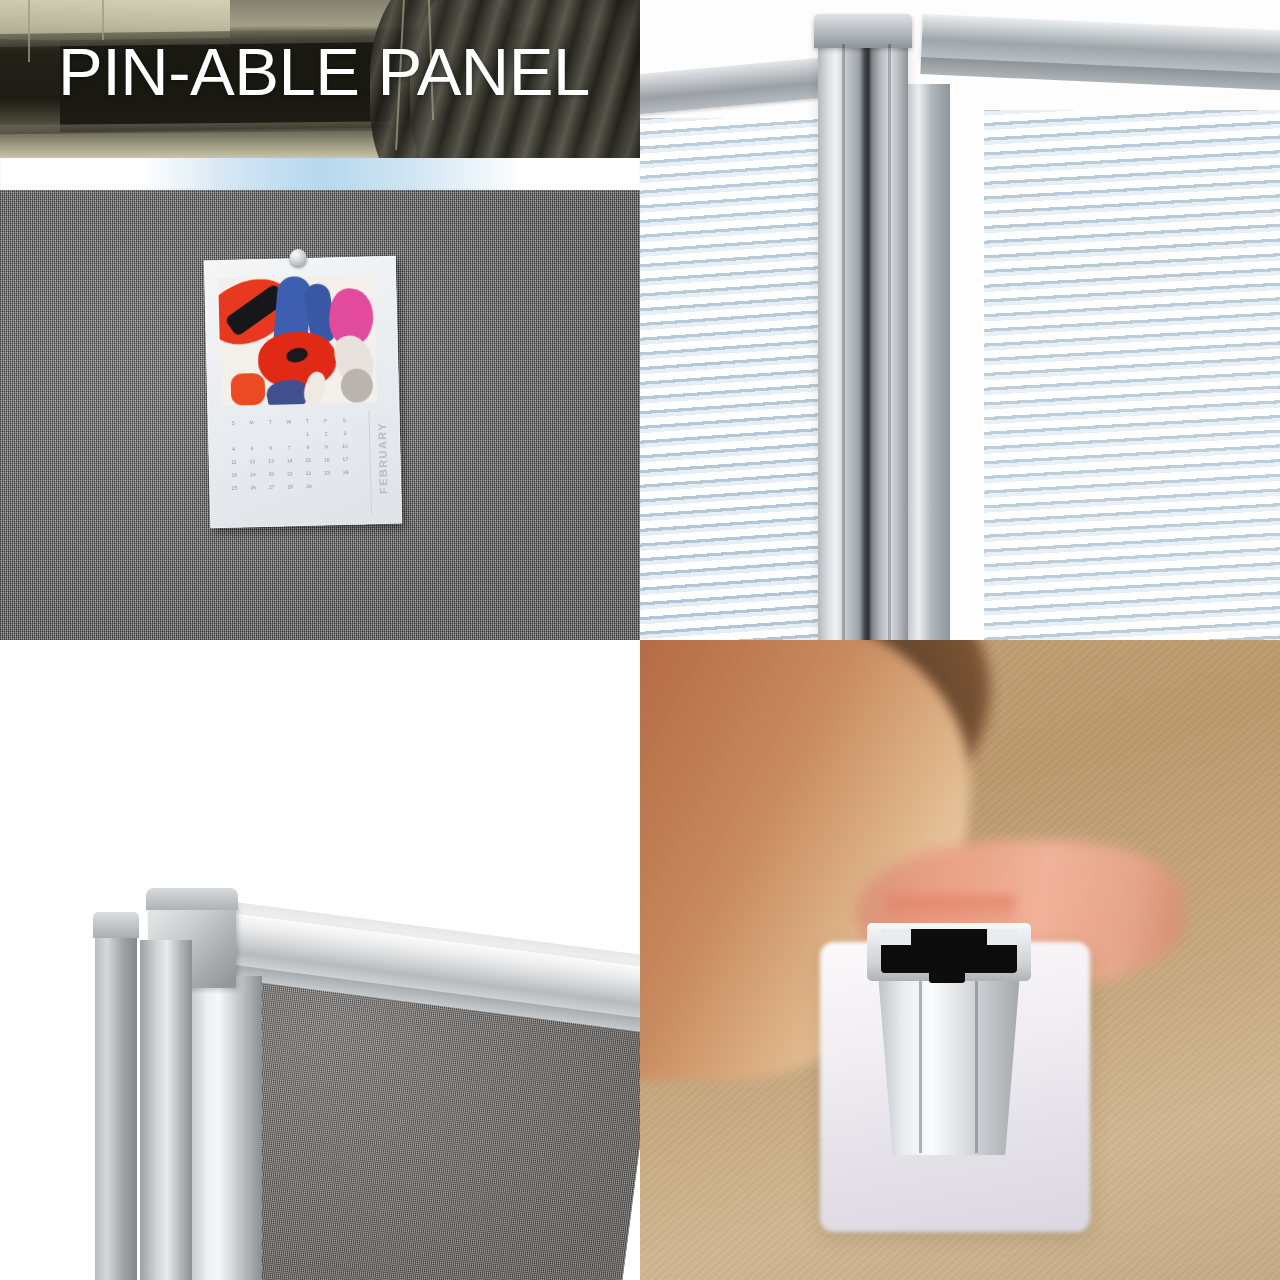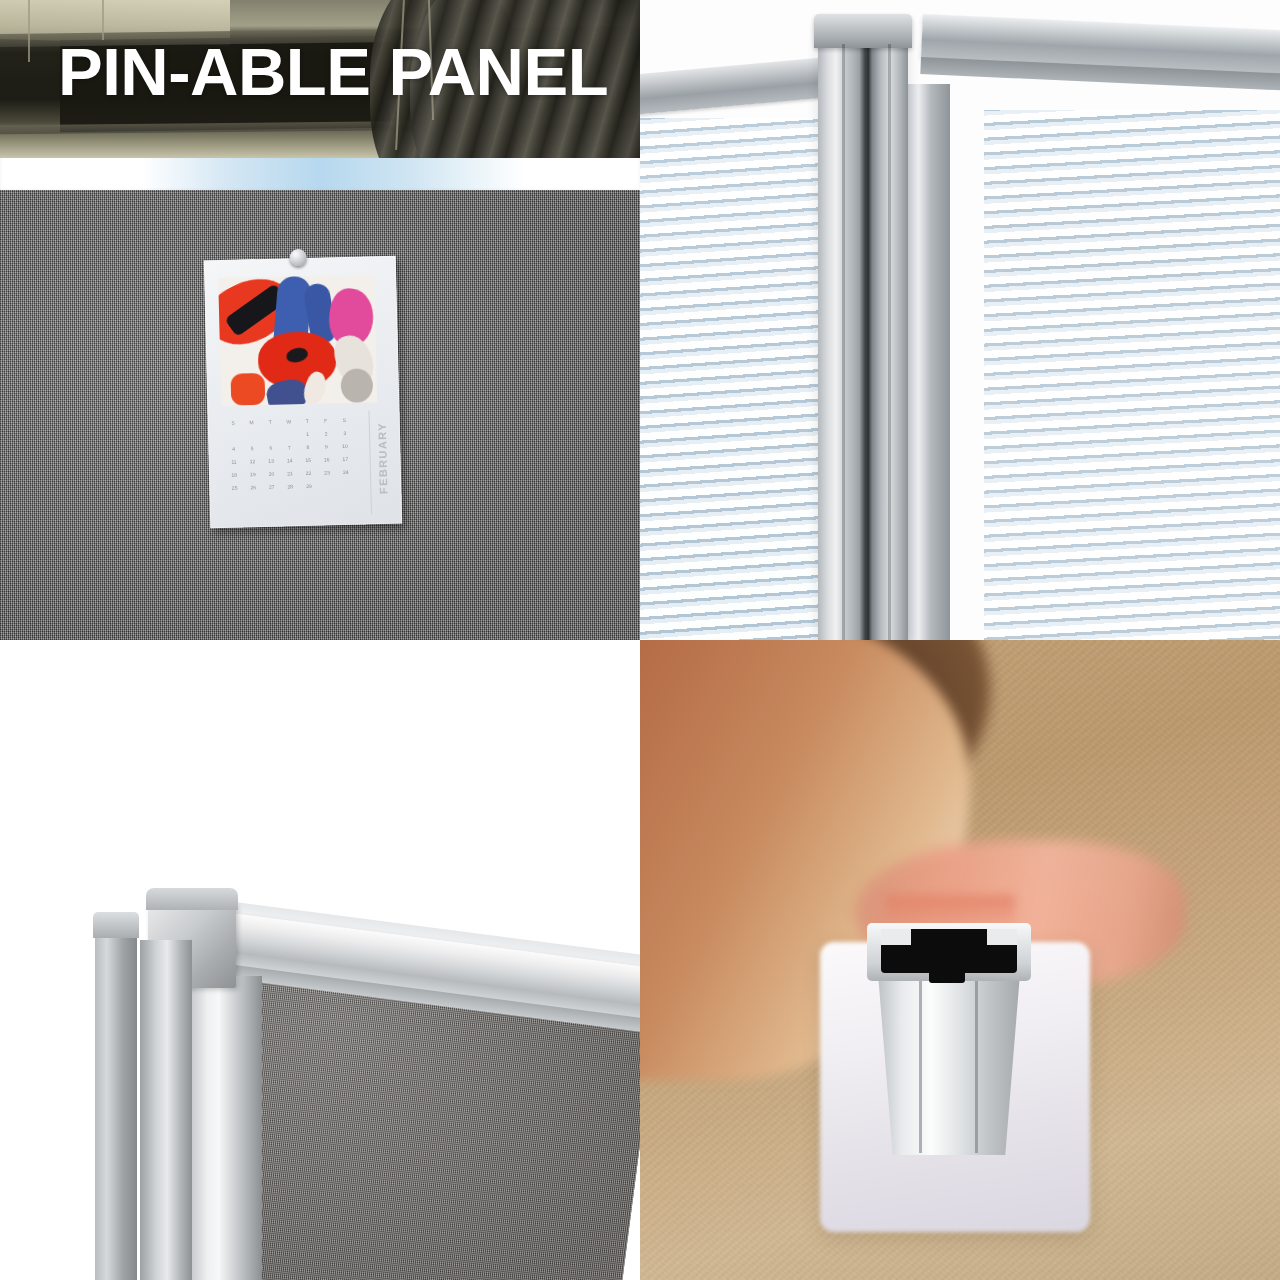--- a/index.html
+++ b/index.html
@@ -7,21 +7,21 @@
 
   #collage{position:relative;width:1280px;height:1280px;background:#ffffff;}
 
   .quad{position:absolute;width:640px;height:640px;overflow:hidden;background:#fff;}
   #q-tl{left:0;top:0;}
   #q-tr{left:640px;top:0;}
   #q-bl{left:0;top:640px;}
   #q-br{left:640px;top:640px;}
 
   
-  .headline{position:absolute;z-index:40;font-weight:700;line-height:1.06;
+  .headline{position:absolute;z-index:40;font-weight:400;line-height:1.06;
             letter-spacing:-0.5px;white-space:pre-line;}
   .hl-white{color:#ffffff;text-shadow:0 1px 5px rgba(0,0,0,.30);}
 
   
   #hl-pinable{left:58px;top:36px;width:580px;font-size:67px;text-align:left;}
 
   
   #ceiling-photo{position:absolute;left:0;top:0;width:640px;height:160px;overflow:hidden;
     background:
       linear-gradient(180deg, rgba(0,0,0,.35) 0%, rgba(0,0,0,0) 25%),

